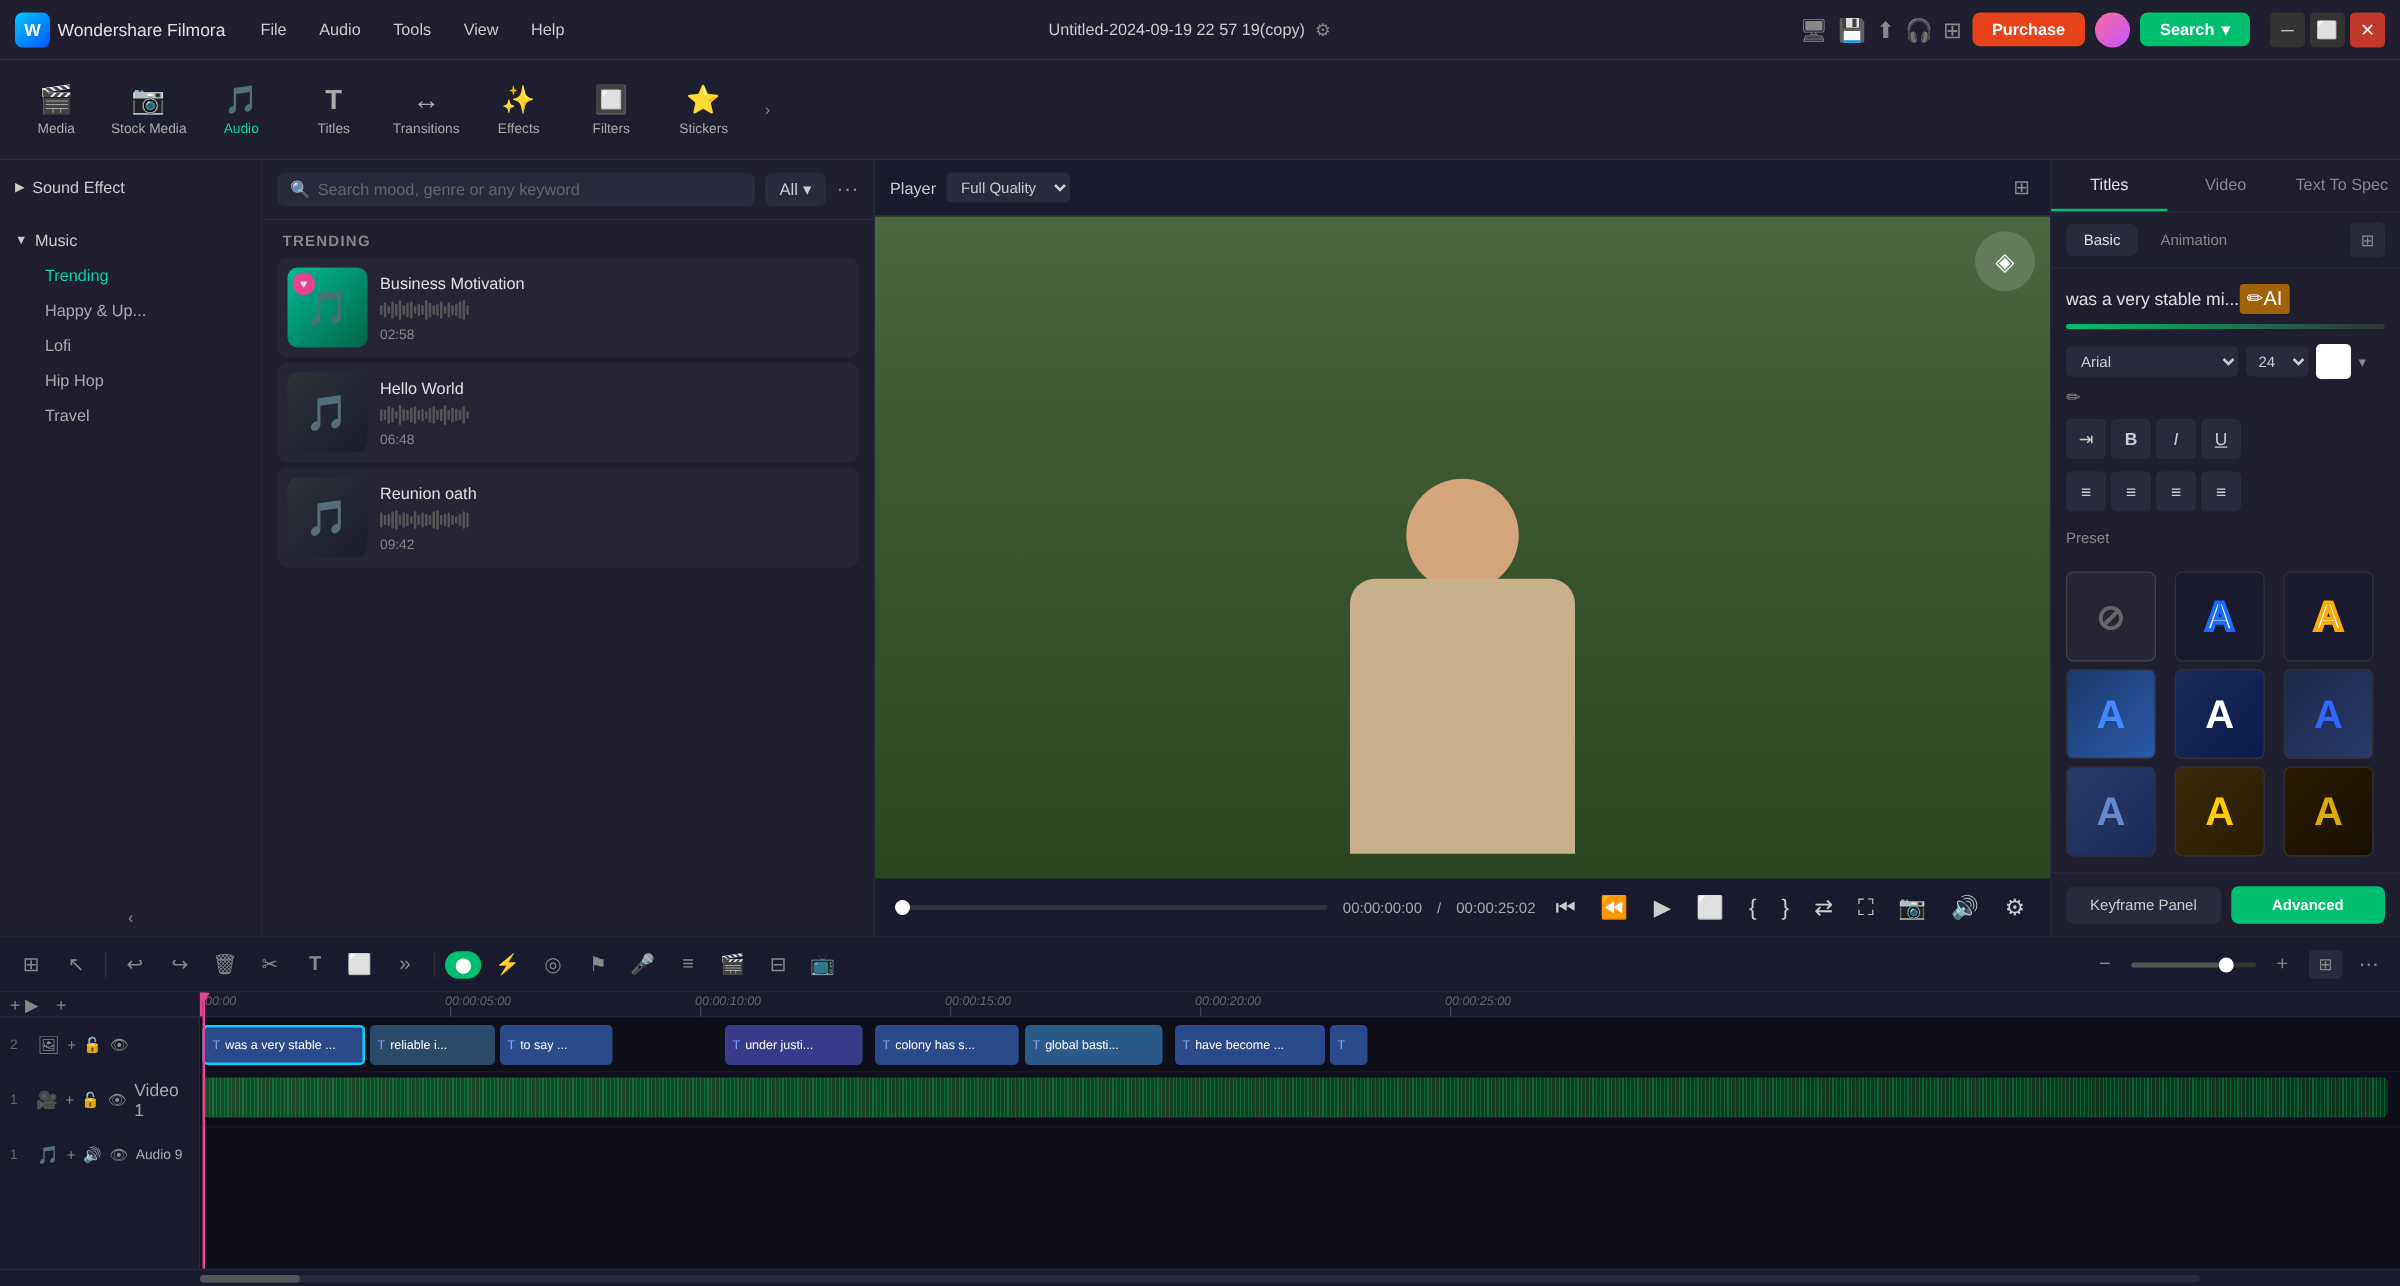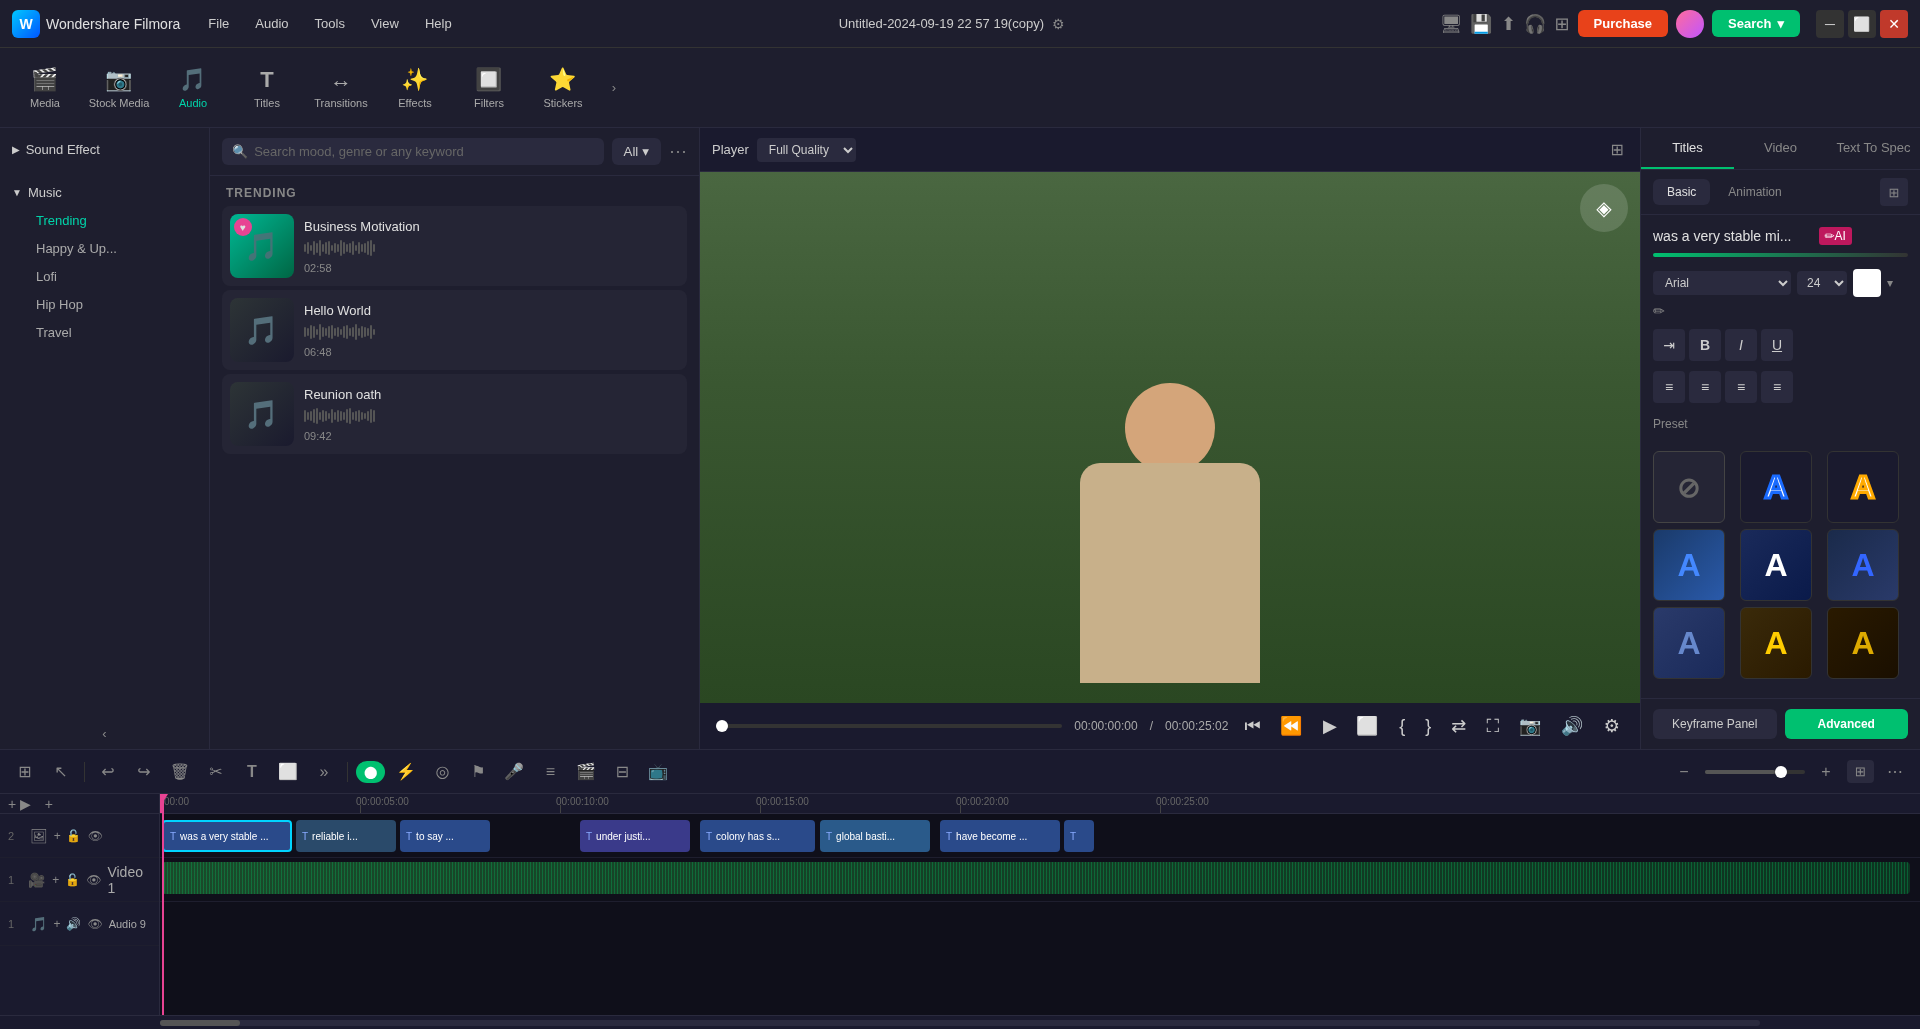--- a/index.html
+++ b/index.html
@@ -481,26 +481,25 @@
       overflow-y: auto;
     }
     .text-preview-title {
       font-size: 14px;
       color: #e0e0e0;
       margin-bottom: 8px;
       display: flex;
       align-items: center;
     }
     .ai-badge {
-      font-size: 12px;
-      background: #be185d;
+      font-size: 16px;
+      background: #a16207;
       color: white;
       padding: 2px 6px;
       border-radius: 3px;
-      margin-left: 27px;
     }
     .text-body {
       font-size: 12px;
       color: #aaa;
       line-height: 1.5;
       margin-bottom: 12px;
       padding-bottom: 12px;
       border-bottom: 1px solid #2a2a3e;
     }
     .opacity-slider {
@@ -739,20 +738,21 @@
       display: flex;
       flex-direction: column;
     }
     .ruler-row {
       height: 20px;
       background: #1a1a2e;
       border-bottom: 1px solid #2a2a3e;
       display: flex;
       align-items: flex-end;
       position: relative;
+      font-style: italic;
     }
     .ruler-tick {
       position: absolute;
       height: 8px;
       width: 1px;
       background: #444;
       bottom: 0;
     }
     .ruler-label {
       position: absolute;

